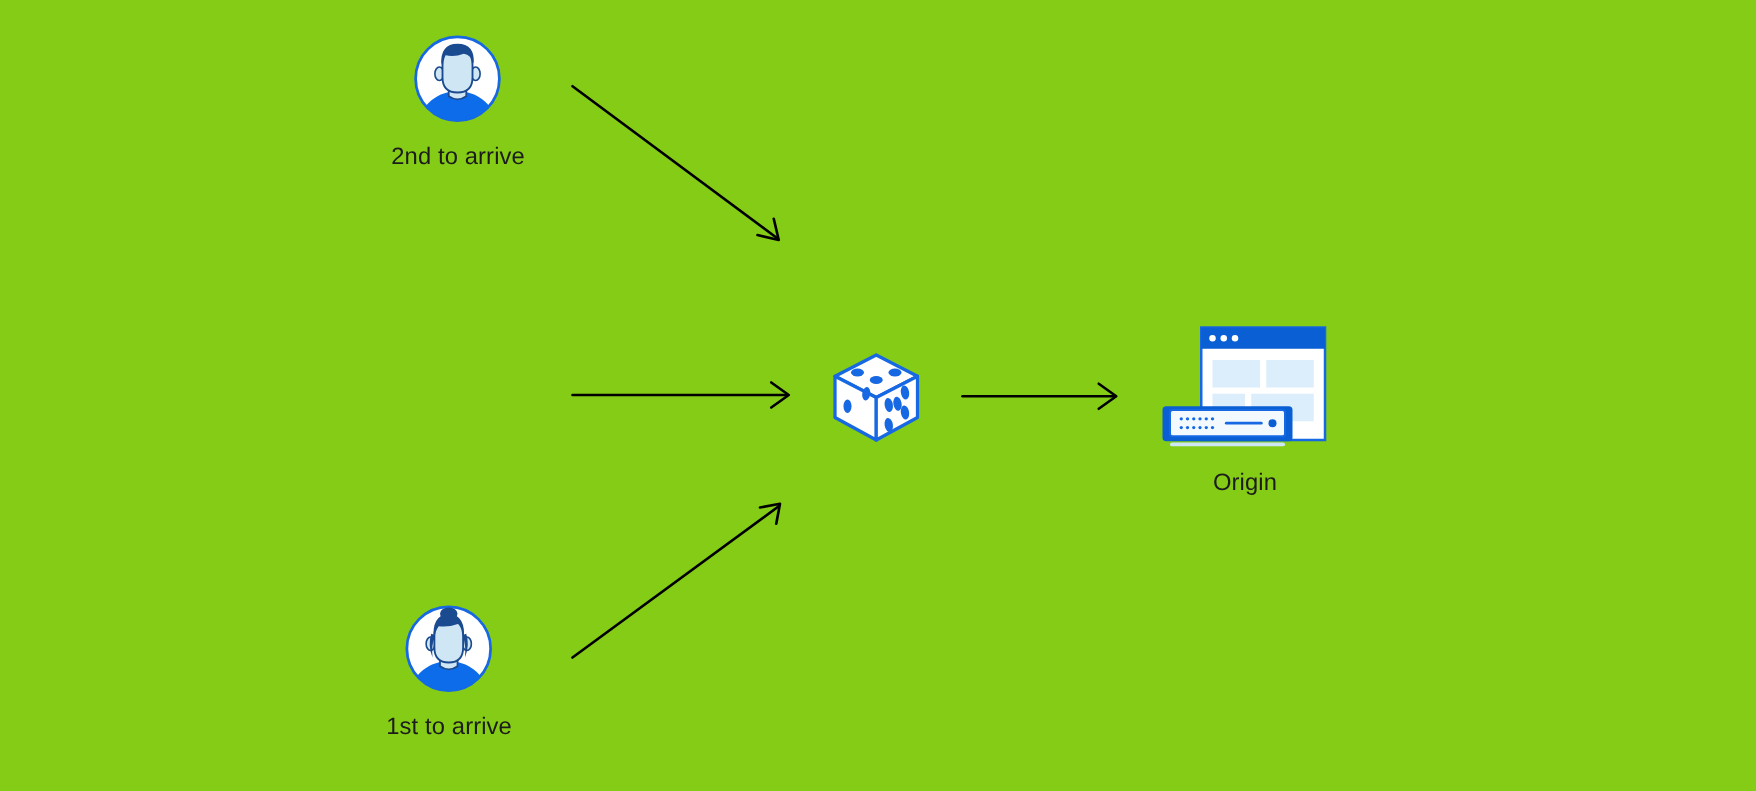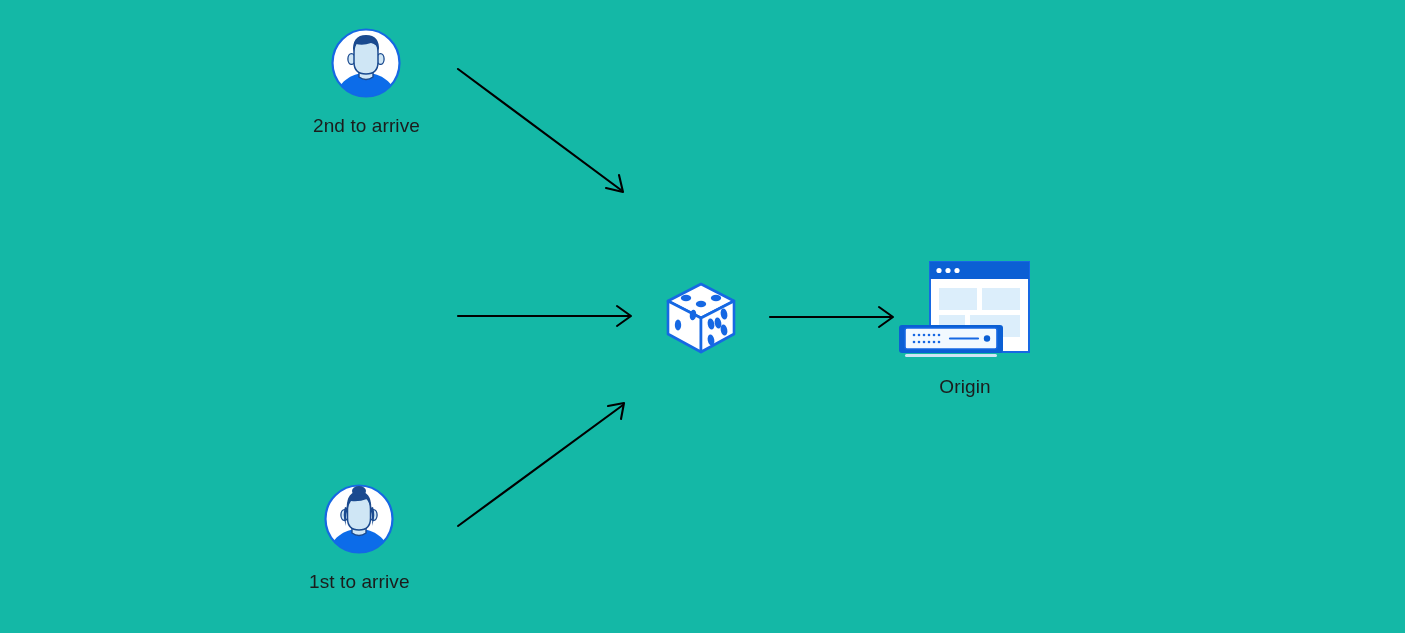--- a/index.html
+++ b/index.html
@@ -11,21 +11,21 @@
     font-family: "Liberation Sans", sans-serif;
     width: 1405px;
     height: 633px;
     position: relative;
     overflow: hidden;
   }
   .canvas {
     position: relative;
     width: 1405px;
     height: 633px;
-    background: #14b8a6;
+    background: #84cc16;
   }
   .node {
     position: absolute;
     display: flex;
     flex-direction: column;
     align-items: center;
   }
   .node-label {
     font-size: 19px;
     color: #1c1c1c;
@@ -58,21 +58,21 @@
     top: 0;
     width: 1405px;
     height: 633px;
     pointer-events: none;
   }
   
   #node-user-2nd { left: 313px; top: 26px; }
   #node-user-3rd { left: 311px; top: 252px; }
   #node-user-1st { left: 309px; top: 482px; }
   #node-dice     { left: 656px; top: 272px; }
-  #node-origin   { left: 895px; top: 258px; }
+  #node-origin   { left: 926px; top: 258px; }
 </style>
 </head>
 <body>
 
 <div class="canvas">
 
   <svg class="arrows" viewBox="0 0 1405 633" width="1405" height="633">
 
     <g>
       <line x1="458" y1="69" x2="621" y2="190" stroke="#000000" stroke-width="2.1" stroke-linecap="round"></line>

